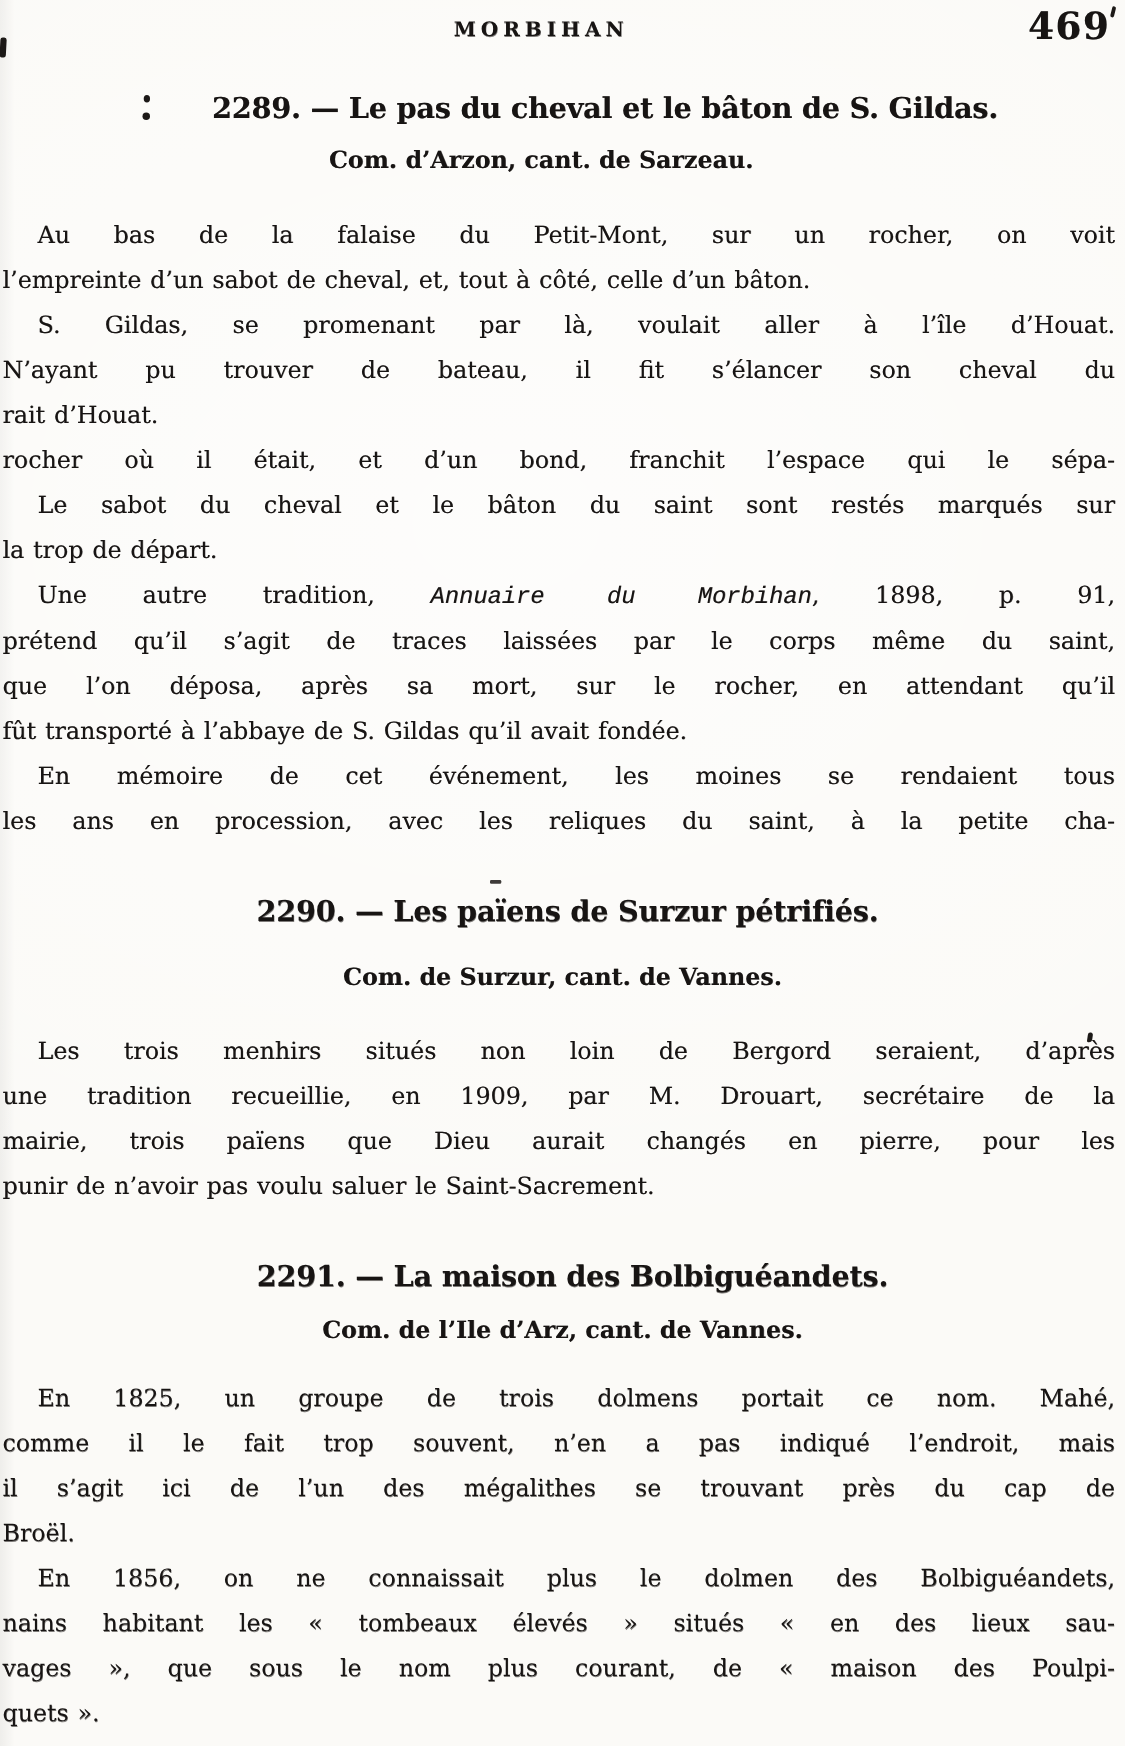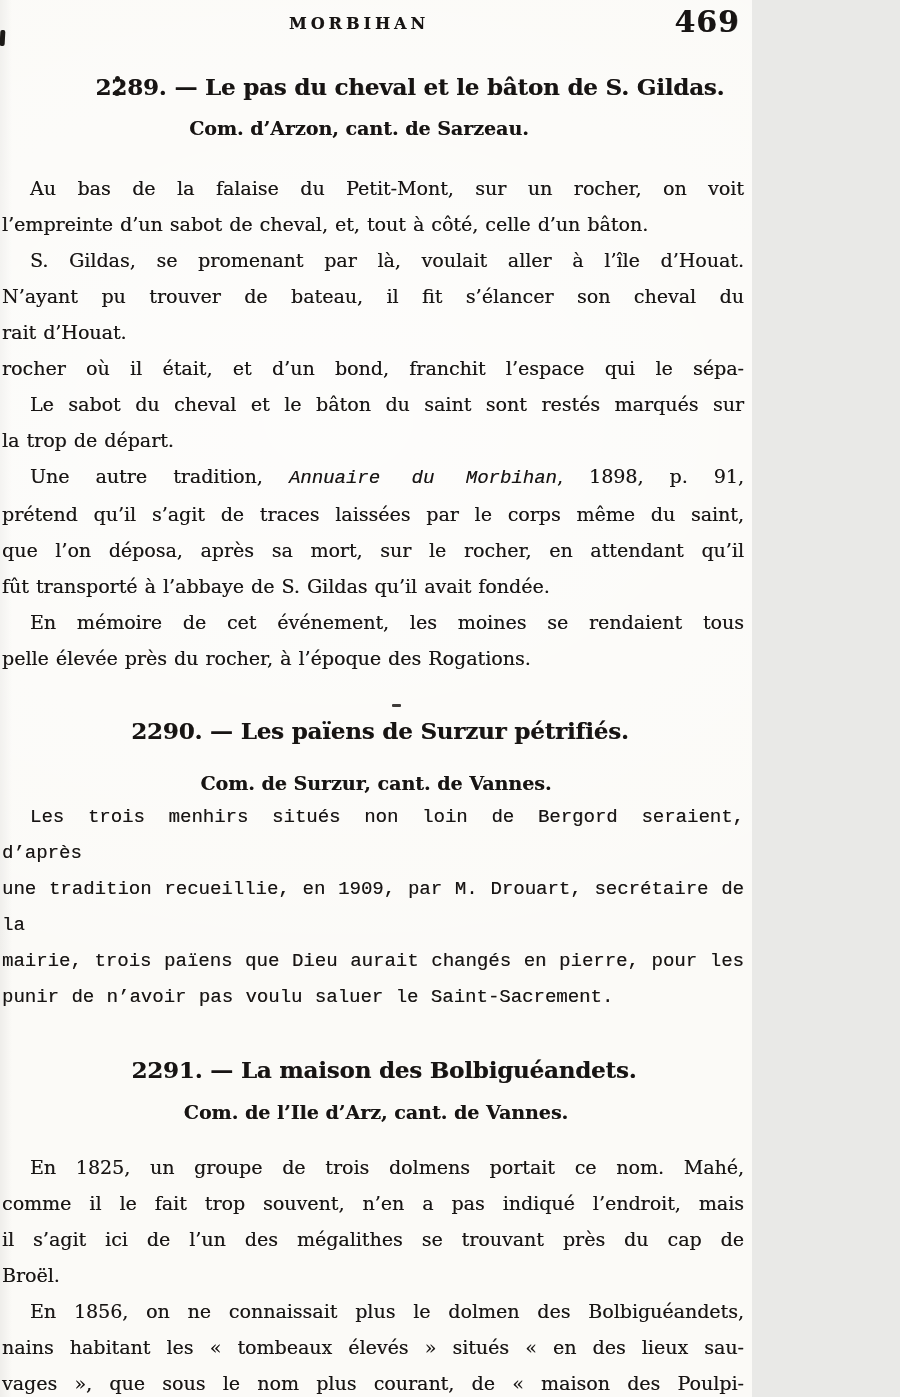--- a/index.html
+++ b/index.html
@@ -2,21 +2,21 @@
 <html><head>
 <meta charset="utf-8">
 <style>
   html,body{margin:0;padding:0;}
   body{
     width:900px;height:1397px;
     font-family:"DejaVu Serif","Liberation Serif",serif;
     background:#e9e9e7;
   }
   .page{
-    position:relative;width:752px;height:1397px;overflow:hidden;
+    position:relative;width:900px;height:1397px;overflow:hidden;
     box-sizing:border-box;padding-top:8px;
     background:
       radial-gradient(ellipse 1200px 900px at 45% 30%, rgba(255,255,255,.55), rgba(0,0,0,0) 70%),
       linear-gradient(90deg, rgba(0,0,0,.05), rgba(0,0,0,0) 12px),
       #fbfaf7;
     color:#171413;
     text-shadow:.3px .3px 0 rgba(23,20,19,.55);
   }
   
   .runhead{position:relative;height:30px;}
@@ -37,21 +37,21 @@
     line-height:30px;
   }
   .sec-subtitle{
     text-align:center;font-size:19px;font-weight:700;line-height:26px;
   }
   .sec-0 .sec-title{margin-top:34px;transform:translateX(34px);}
   .sec-0 .sec-subtitle{margin-top:13px;transform:translateX(-17px);}
   .sec-0 .sec-body{margin-top:29px;}
   .sec-1 .sec-title{margin-top:40px;transform:translateX(4px);}
   .sec-1 .sec-subtitle{margin-top:24px;}
-  .sec-1 .sec-body{margin-top:3px;font-family:Liberation Mono, monospace;}
+  .sec-1 .sec-body{margin-top:28px;}
   .sec-2 .sec-title{margin-top:40px;transform:translateX(8px);}
   .sec-2 .sec-subtitle{margin-top:14px;}
   .sec-2 .sec-body{margin-top:24px;}
   
   .sec-body{padding:0 8px 0 2px;}
   .line{
     font-size:19px;line-height:36px;
     text-align:justify;text-align-last:justify;
     word-spacing:1px;
   }
@@ -88,21 +88,21 @@
           <div class="line">N’ayant pu trouver de bateau, il fit s’élancer son cheval du</div>
           <div class="line last">rait d’Houat.</div>
           <div class="line">rocher où il était, et d’un bond, franchit l’espace qui le sépa-</div>
           <div class="line first">Le sabot du cheval et le bâton du saint sont restés marqués sur</div>
           <div class="line last">la trop de départ.</div>
           <div class="line first"><span>Une autre tradition, </span><span class="it">Annuaire du Morbihan</span><span>, 1898, p. 91,</span></div>
           <div class="line">prétend qu’il s’agit de traces laissées par le corps même du saint,</div>
           <div class="line">que l’on déposa, après sa mort, sur le rocher, en attendant qu’il</div>
           <div class="line last">fût transporté à l’abbaye de S. Gildas qu’il avait fondée.</div>
           <div class="line first">En mémoire de cet événement, les moines se rendaient tous</div>
-          <div class="line last">pelle élevée près du rocher, à l’époque des Rogations.</div>
+          <div class="line">les ans en procession, avec les reliques du saint, à la petite cha-</div>
         </div>
       </section>
       <section class="section sec-1">
         <h2 class="sec-title">2290. — Les païens de Surzur pétrifiés.</h2>
         <div class="sec-subtitle">Com. de Surzur, cant. de Vannes.</div>
         <div class="sec-body">
           <div class="line first">Les trois menhirs situés non loin de Bergord seraient, d’après</div>
           <div class="line">une tradition recueillie, en 1909, par M. Drouart, secrétaire de la</div>
           <div class="line">mairie, trois païens que Dieu aurait changés en pierre, pour les</div>
           <div class="line last">punir de n’avoir pas voulu saluer le Saint-Sacrement.</div>

